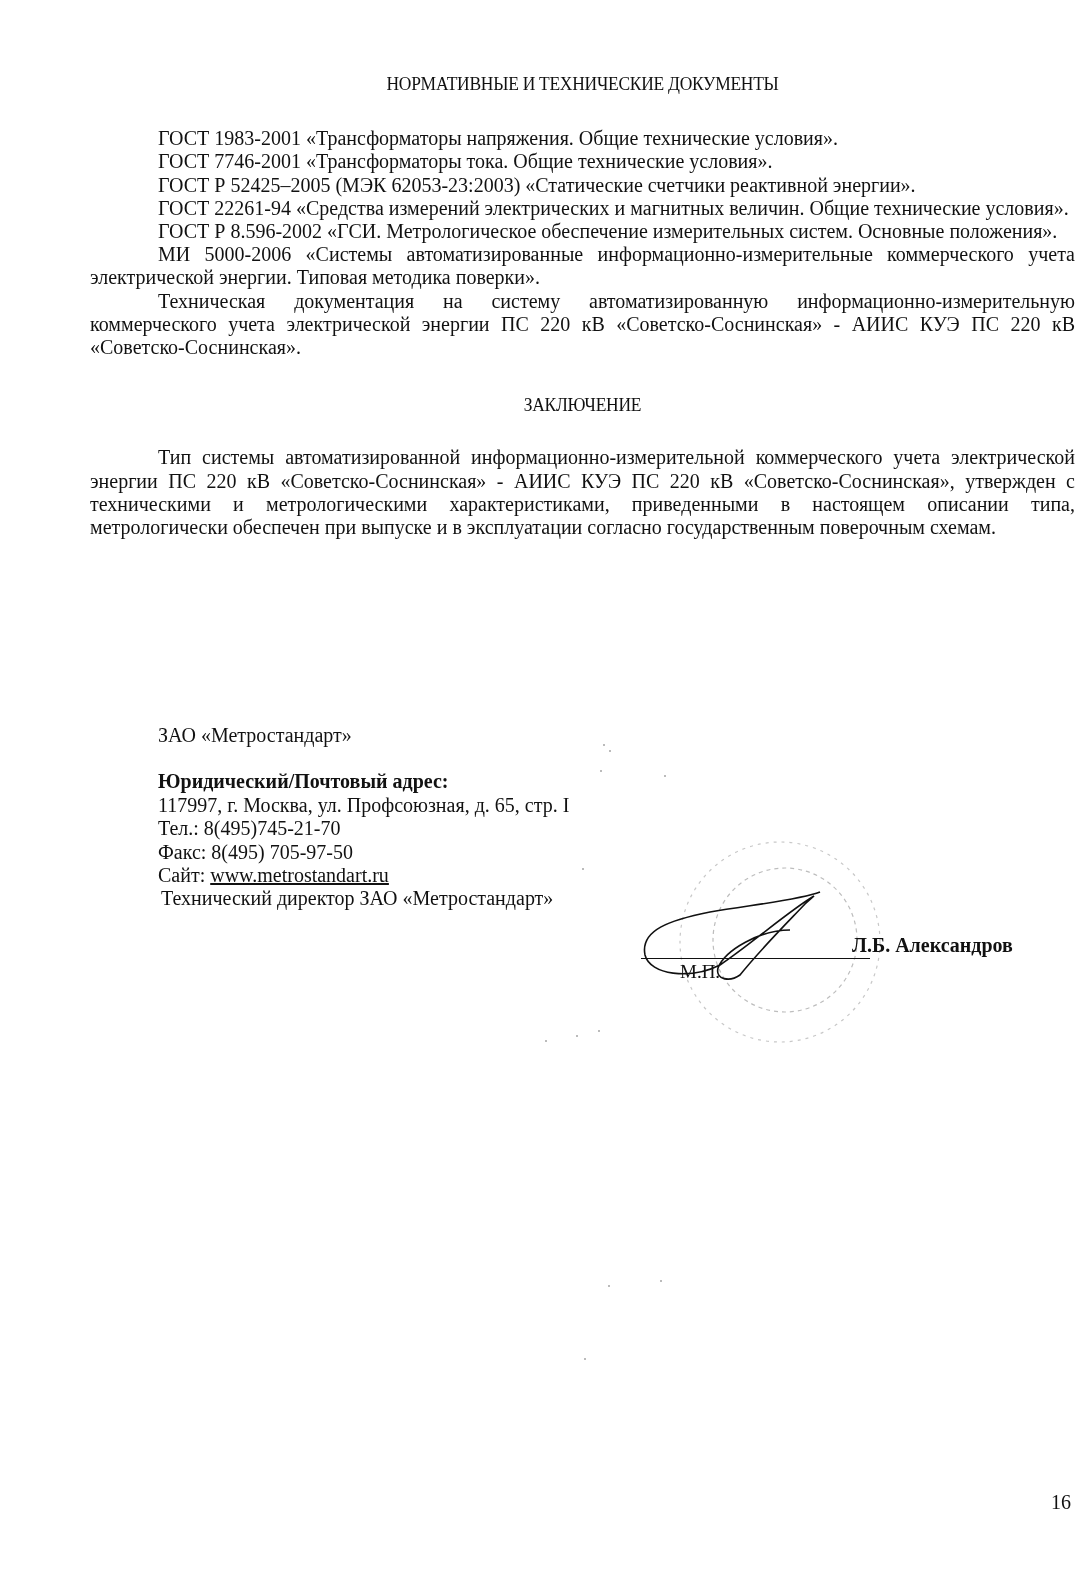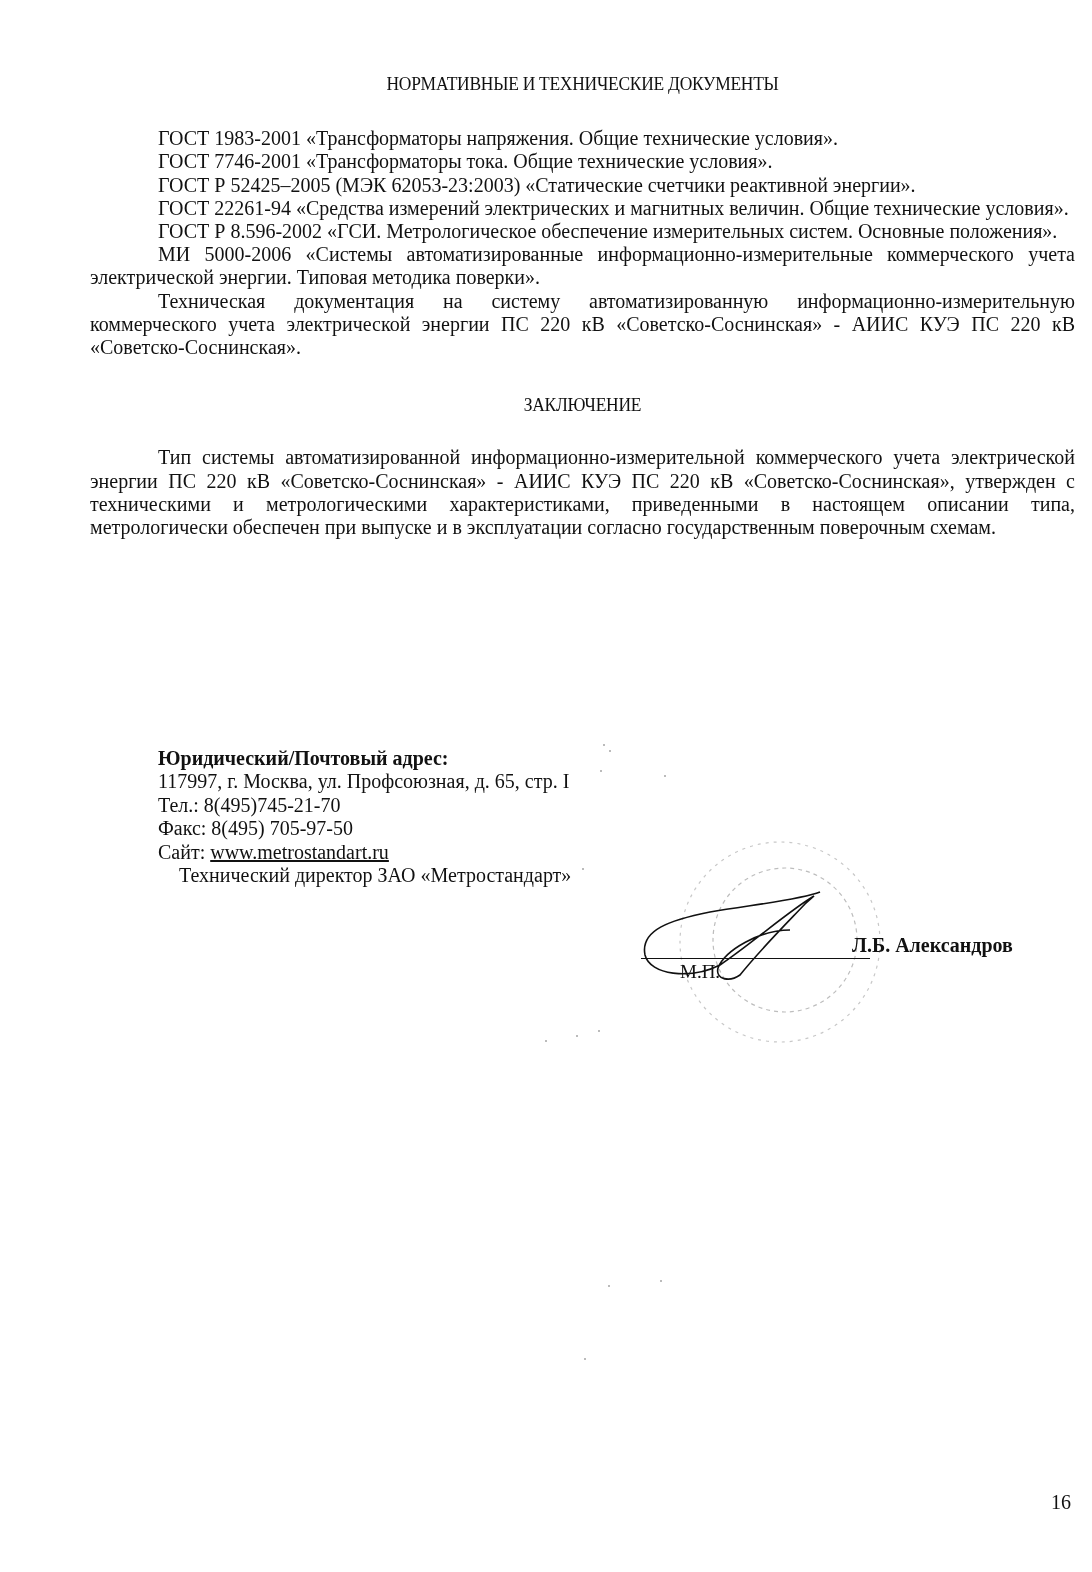--- a/index.html
+++ b/index.html
@@ -52,21 +52,21 @@
       font-size: 20px;
       line-height: 23.4px;
       width: 560px;
     }
     .mfr .label {
       font-weight: bold;
     }
     .mfr .gap { height: 23px; }
     .link { text-decoration: underline; text-align: center; }
     .director {
-      margin-left: 21px;
+      margin-left: 3px;
     }
     .sign-line {
       position: absolute;
       left: 641px;
       top: 958px;
       width: 229px;
       height: 1px;
       background: #111;
     }
     .signer {
@@ -126,20 +126,21 @@
       <p class="para">МИ 5000-2006 «Системы автоматизированные информационно-измерительные коммерческого учета электрической энергии. Типовая методика поверки».</p>
       <p class="para">Техническая документация на систему автоматизированную информационно-измерительную коммерческого учета электрической энергии ПС 220 кВ «Советско-Соснинская» - АИИС КУЭ ПС 220 кВ «Советско-Соснинская».</p>
     </div>
 
     <h2 class="section-title title-2">ЗАКЛЮЧЕНИЕ</h2>
 
     <p class="para">Тип системы автоматизированной информационно-измерительной коммерческого учета электрической энергии ПС 220 кВ «Советско-Соснинская» - АИИС КУЭ ПС 220 кВ «Советско-Соснинская», утвержден с техническими и метрологическими характеристиками, приведенными в настоящем описании типа, метрологически обеспечен при выпуске и в эксплуатации согласно государственным поверочным схемам.</p>
   </div>
 
   <div class="mfr">
+    <div>ЗАО «Метростандарт»</div>
     <div class="gap"></div>
     <div class="label">Юридический/Почтовый адрес:</div>
     <div>117997, г. Москва, ул. Профсоюзная, д. 65, стр. I</div>
     <div>Тел.: 8(495)745-21-70</div>
     <div>Факс: 8(495) 705-97-50</div>
     <div><span>Сайт: </span><span class="link">www.metrostandart.ru</span></div>
     <div class="director">Технический директор ЗАО «Метростандарт»</div>
   </div>
 
   <svg class="stamp" viewBox="0 0 240 220">

